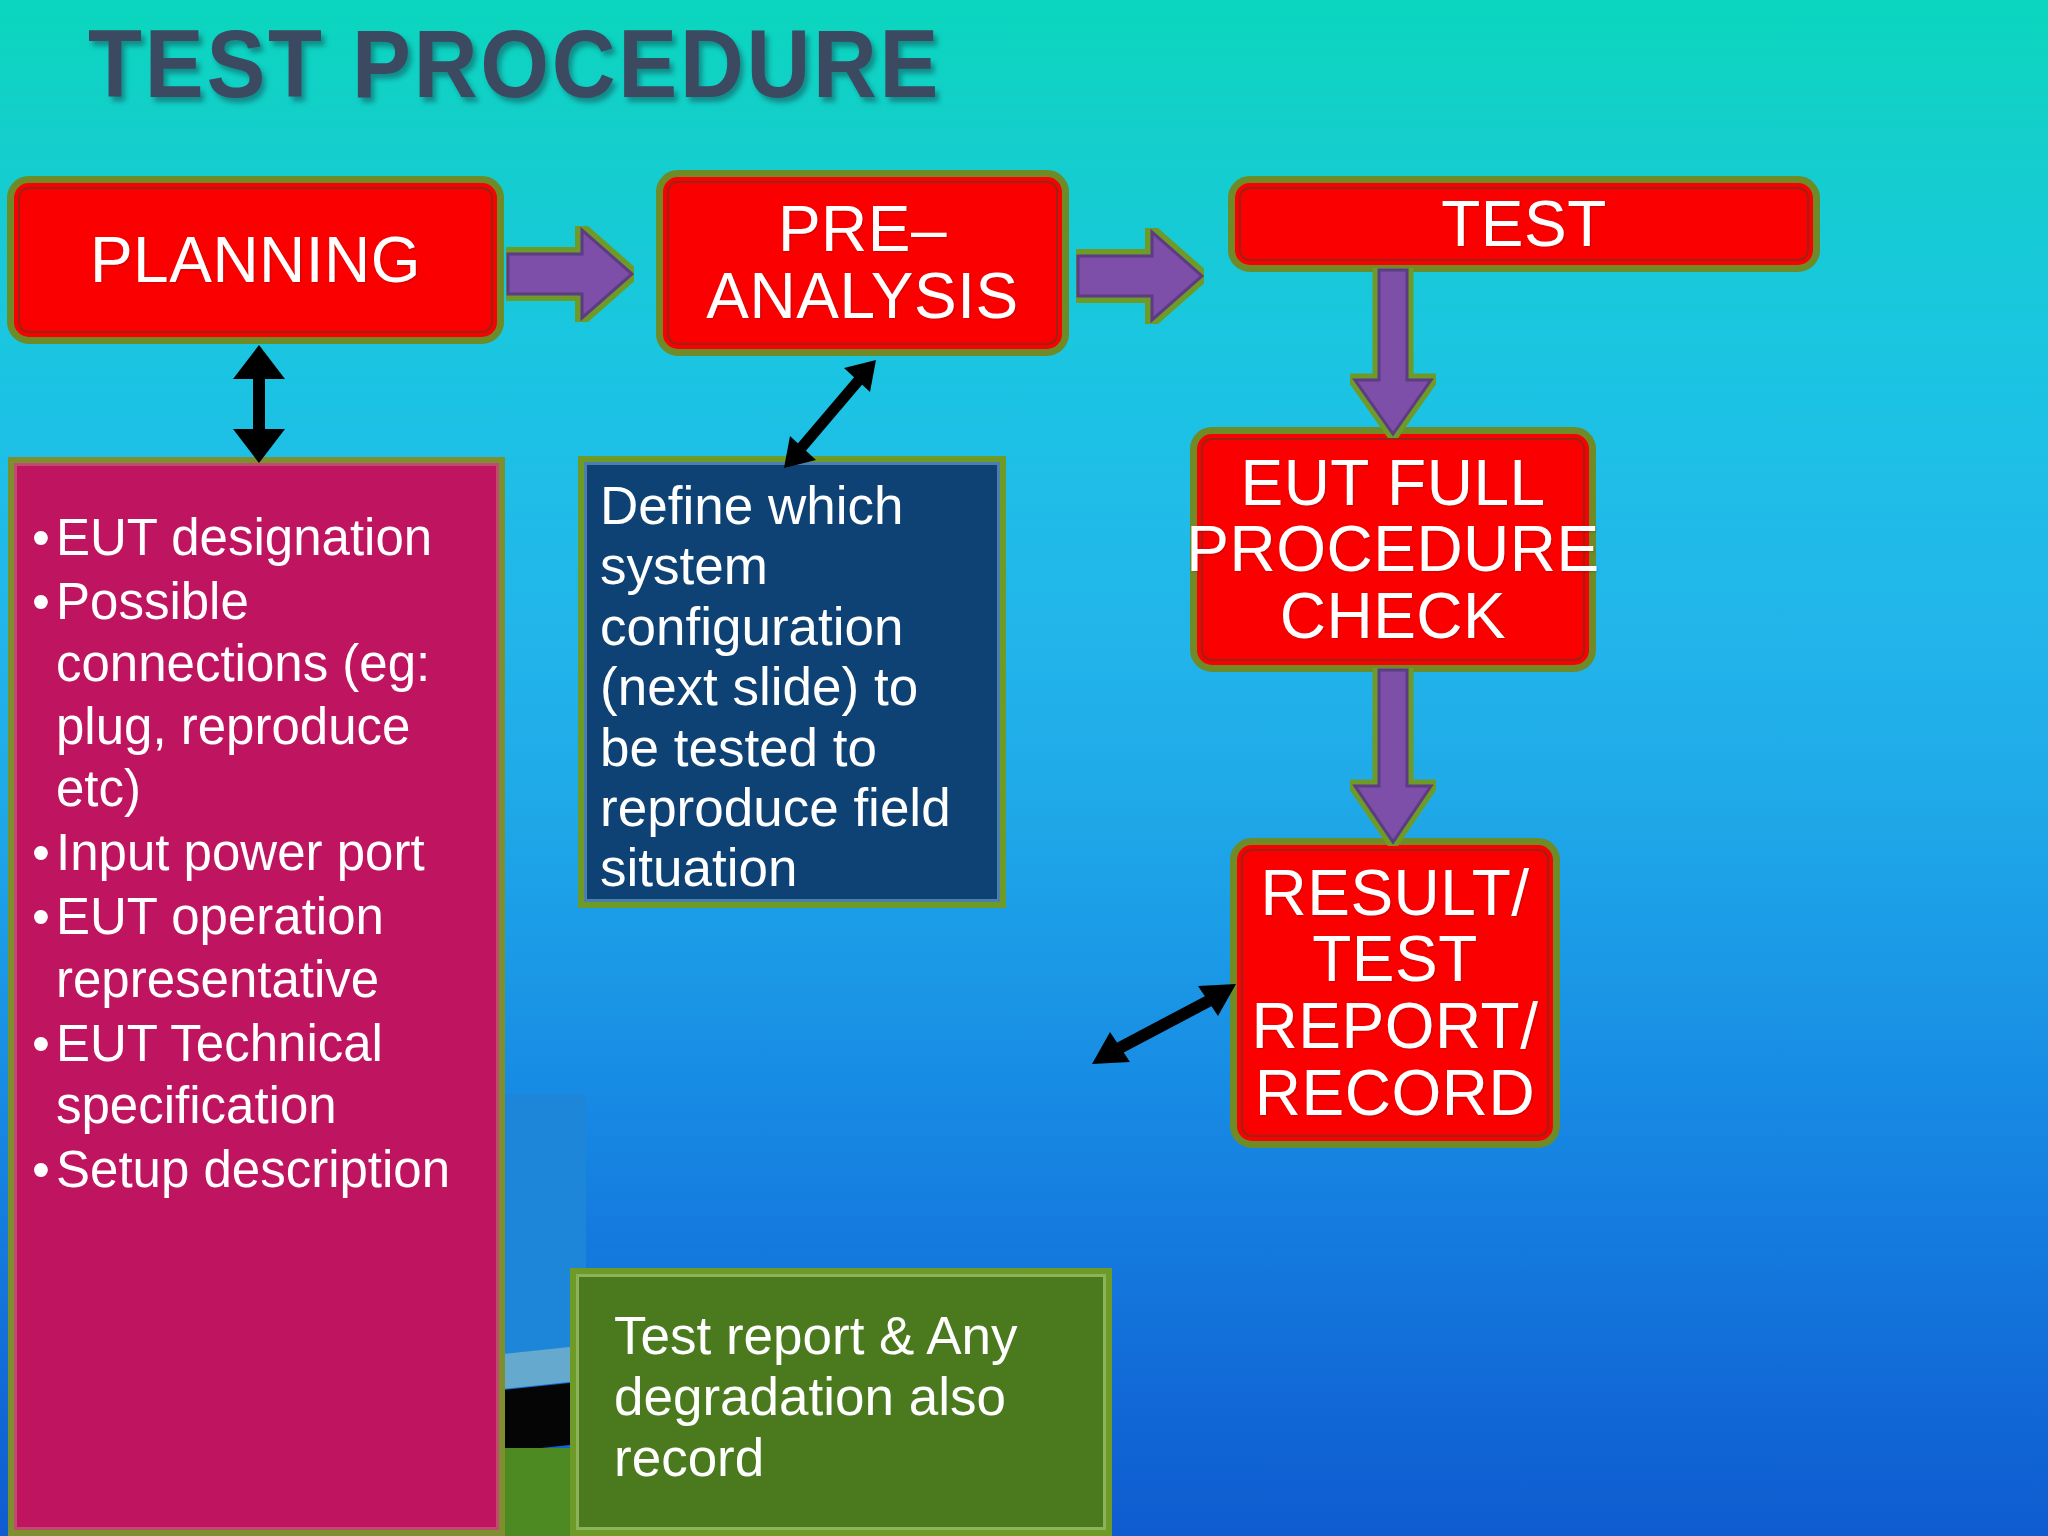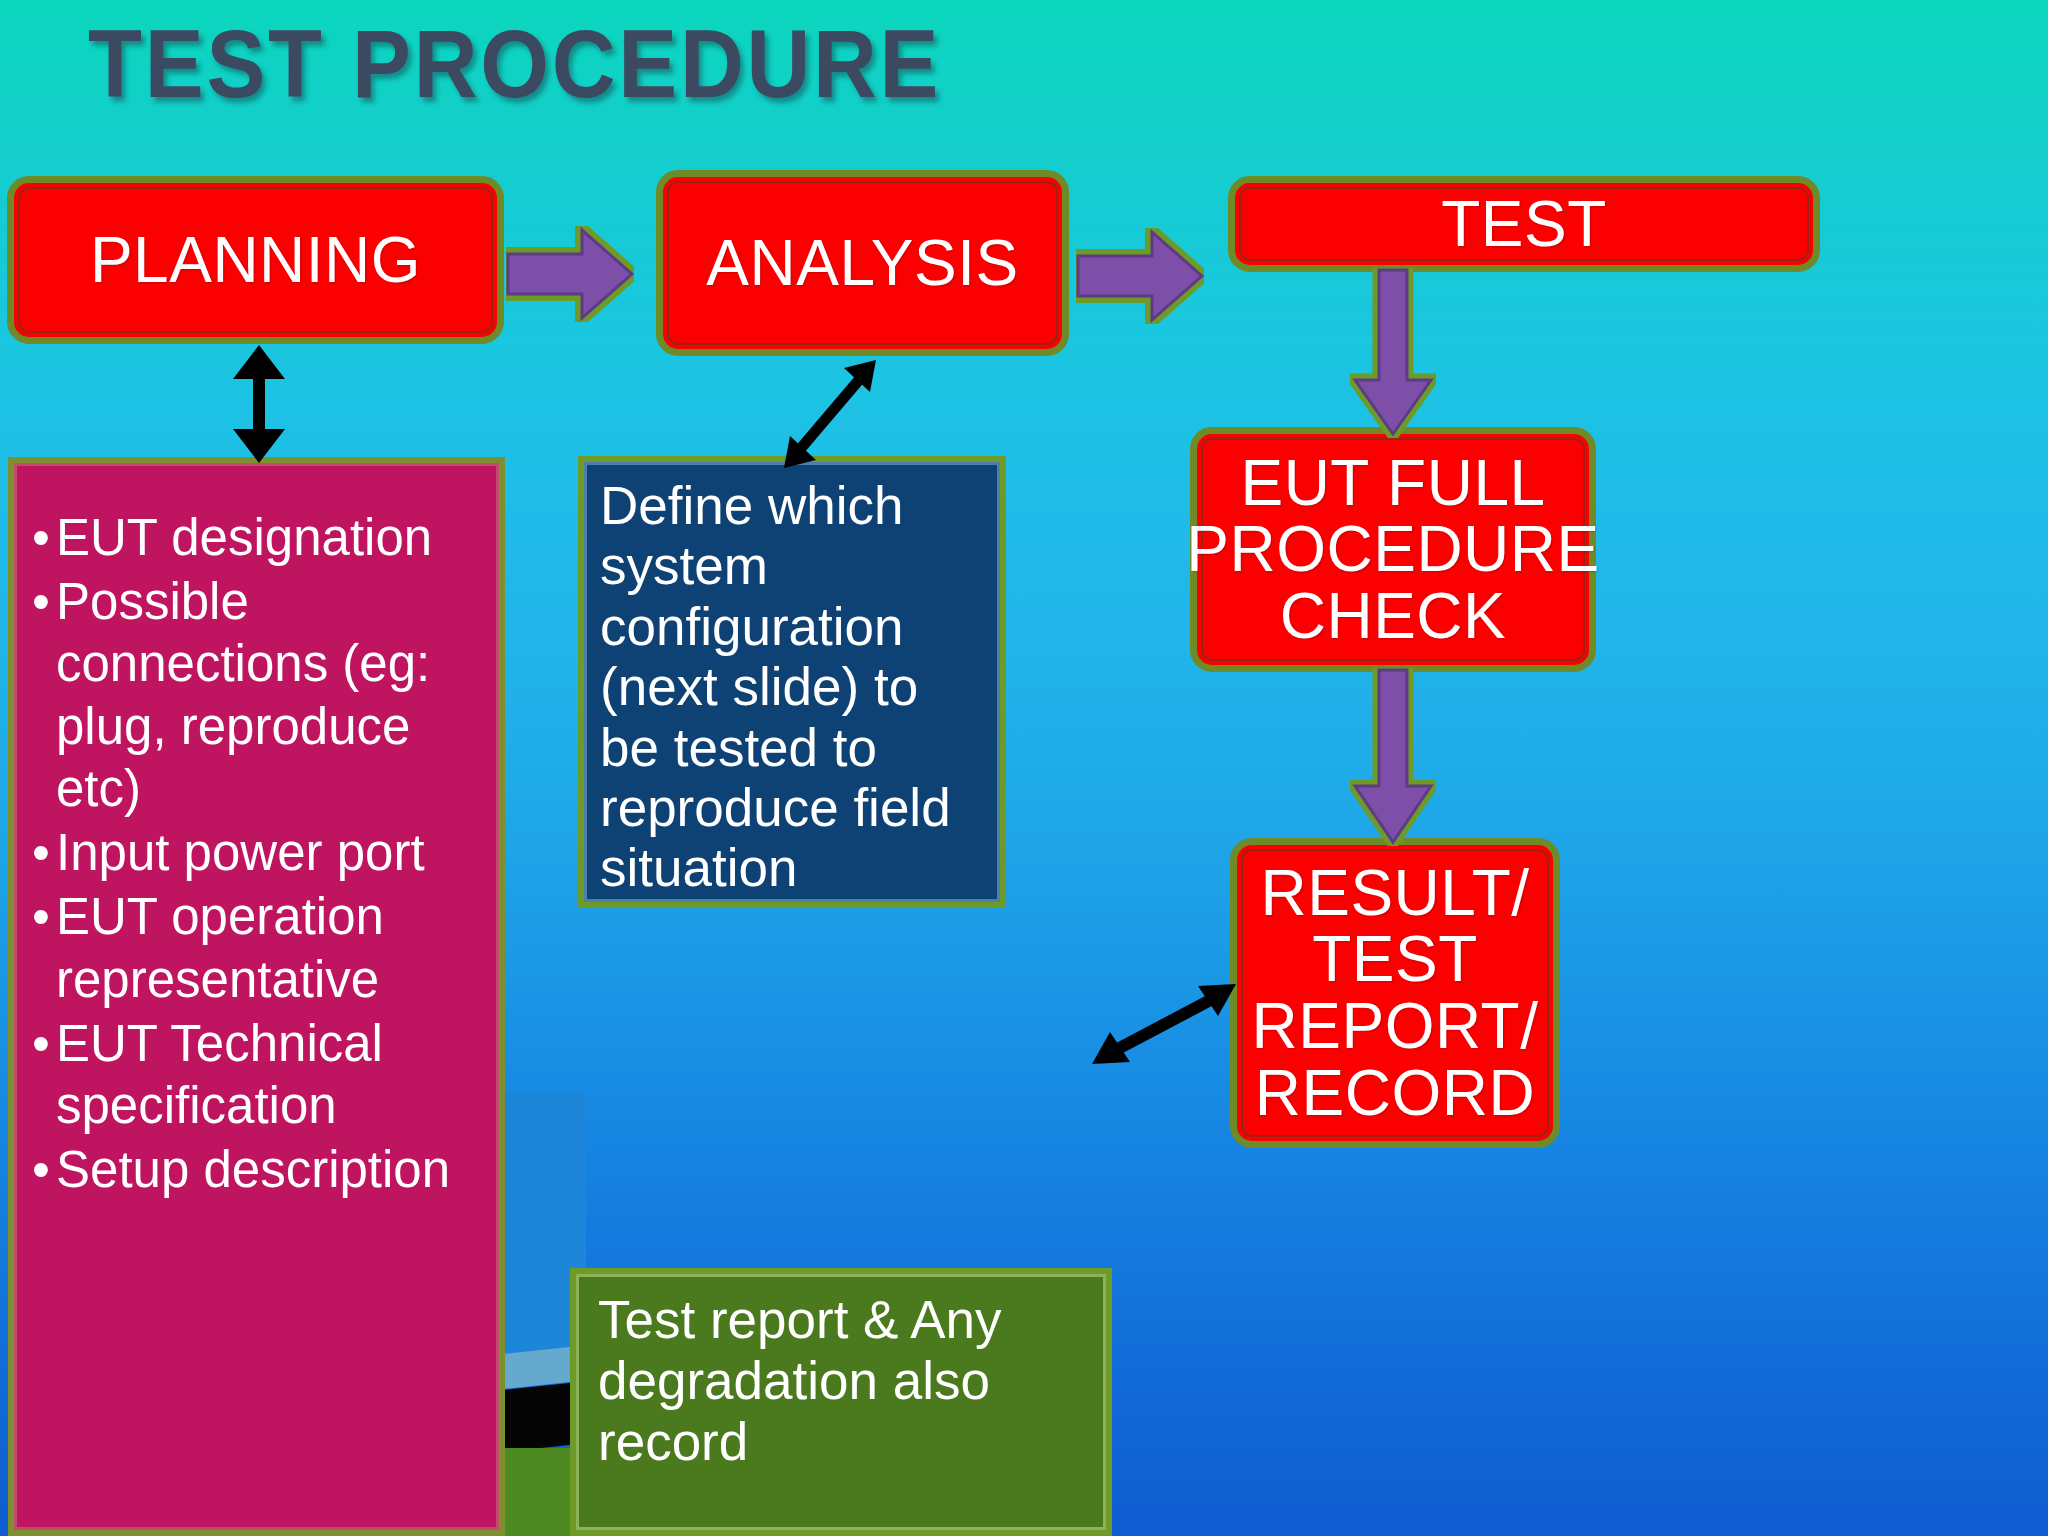--- a/index.html
+++ b/index.html
@@ -139,21 +139,21 @@
   
   #green-box {
     left: 570px;
     top: 1268px;
     width: 542px;
     height: 268px;
     padding: 16px 10px 0 22px;
     font-size: 53px;
     flex-direction: column;
   }
-  #green-box p { margin: 0; line-height: 1.15; }
+  #green-box p { margin: 16px; line-height: 1.15; }
 
   
   #planning-box { left: 7px; top: 176px; width: 497px; height: 168px; }
   #preanalysis-box { left: 656px; top: 170px; width: 413px; height: 186px; padding: 0 8px; }
   #test-box { left: 1228px; top: 176px; width: 592px; height: 96px; }
   #eut-check-box { left: 1190px; top: 427px; width: 406px; height: 245px; padding: 0 10px; text-align: center; }
   #result-box { left: 1230px; top: 838px; width: 330px; height: 310px; padding: 0 8px; }
 
   
   .arrow-h {
@@ -207,20 +207,21 @@
     <div class="road"></div>
     <div class="grass"></div>
   </div>
 
   <div id="planning-box" class="box redbox">
     <span>PLANNING</span>
   </div>
 
   <div id="preanalysis-box" class="box redbox">
     <div>
+      <div>PRE–</div>
       <div>ANALYSIS</div>
     </div>
   </div>
 
   <div id="test-box" class="box redbox">
     <span>TEST</span>
   </div>
 
   <div id="eut-check-box" class="box redbox">
     <div>

